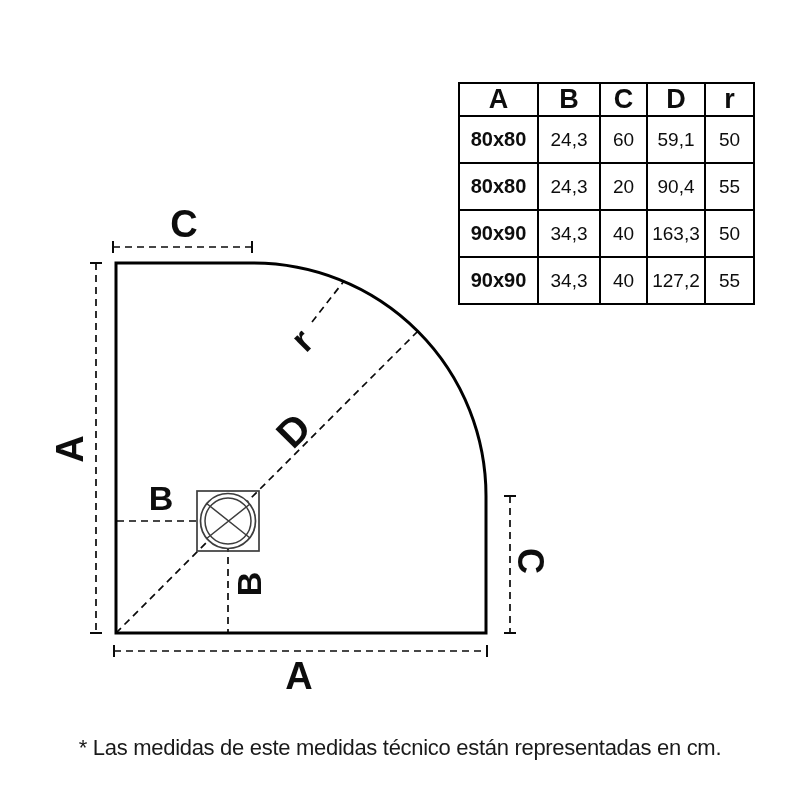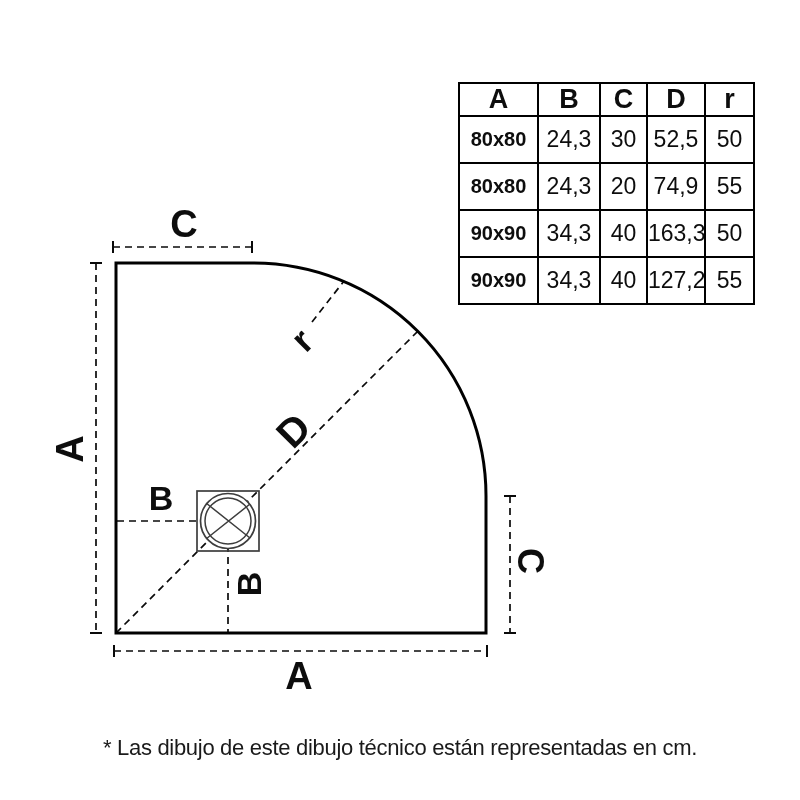--- a/index.html
+++ b/index.html
@@ -37,21 +37,21 @@
   table.spec th, table.spec td {
     border: 2px solid #000000;
     text-align: center;
     vertical-align: middle;
     padding: 0;
     color: #0d0d0d;
     white-space: nowrap;
     overflow: hidden;
   }
   table.spec th { height: 31px; font-size: 27px; font-weight: bold; }
-  table.spec td { height: 45px; font-size: 23px; font-weight: normal; }
+  table.spec td { height: 45px; font-size: 19px; font-weight: normal; }
   table.spec td.size { font-weight: bold; font-size: 20px; }
   .footnote {
     position: absolute;
     left: 0; right: 0;
     top: 733px;
     height: 30px;
     line-height: 30px;
     text-align: center;
     font-size: 22px;
     color: #1a1a1a;
@@ -119,43 +119,43 @@
         <th>B</th>
         <th>C</th>
         <th>D</th>
         <th>r</th>
       </tr>
     </thead>
     <tbody>
       <tr>
         <td class="size">80x80</td>
         <td>24,3</td>
-        <td>30</td>
-        <td>52,5</td>
+        <td>60</td>
+        <td>59,1</td>
         <td>50</td>
       </tr>
       <tr>
         <td class="size">80x80</td>
         <td>24,3</td>
         <td>20</td>
-        <td>74,9</td>
+        <td>90,4</td>
         <td>55</td>
       </tr>
       <tr>
         <td class="size">90x90</td>
         <td>34,3</td>
         <td>40</td>
         <td>163,3</td>
         <td>50</td>
       </tr>
       <tr>
         <td class="size">90x90</td>
         <td>34,3</td>
         <td>40</td>
         <td>127,2</td>
         <td>55</td>
       </tr>
     </tbody>
   </table>
 
-  <div class="footnote">* Las dibujo de este dibujo técnico están representadas en cm.</div>
+  <div class="footnote">* Las medidas de este medidas técnico están representadas en cm.</div>
 
 </div>
 
 </body></html>

